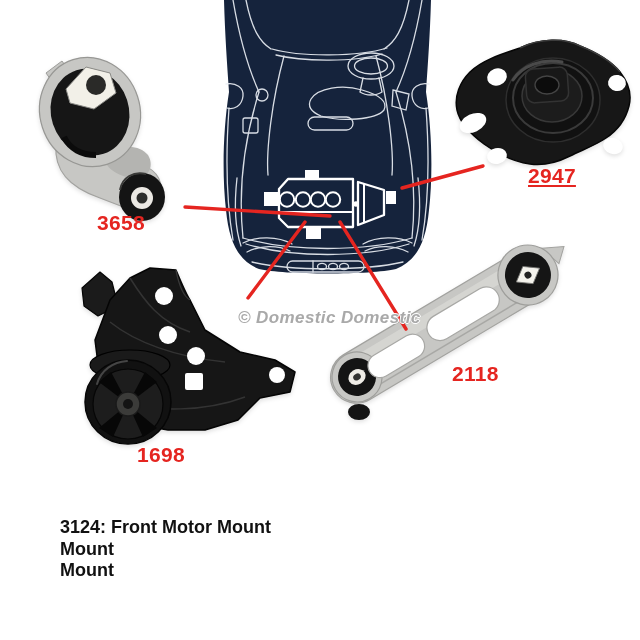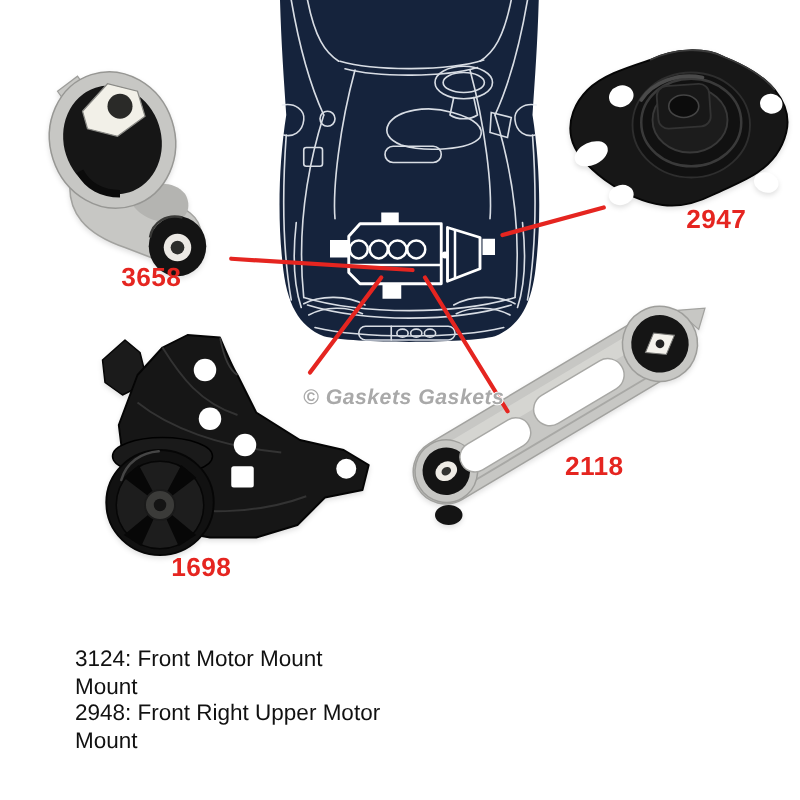--- a/index.html
+++ b/index.html
@@ -23,21 +23,21 @@
   .callout{
     position:absolute;color:var(--red);font-weight:700;font-size:21px;
     letter-spacing:0.3px;white-space:nowrap;
   }
   .watermark{
     position:absolute;left:238px;top:308px;width:170px;text-align:center;
     font-size:17px;font-style:italic;font-weight:700;color:var(--wm);
     letter-spacing:0.4px;white-space:nowrap;
     text-shadow:0 1px 0 #ffffff,0 -1px 0 #ffffff,1px 0 0 #ffffff,-1px 0 0 #ffffff;
   }
-  .legend{position:absolute;color:var(--ink);font-size:18px;font-weight:400;line-height:21.5px;}
+  .legend{position:absolute;color:var(--ink);font-size:18px;font-weight:700;line-height:21.5px;}
   .legend div{white-space:nowrap;}
   .legend.left{left:60px;top:517px;}
   .legend.right{left:383px;top:517px;}
   .part-shadow{filter:drop-shadow(0 2px 2px rgba(0,0,0,0.12));}
 </style>
 </head>
 <body>
 
 <div class="canvas">
 
@@ -238,26 +238,25 @@
       <g stroke="#e52520" stroke-width="3.4" stroke-linecap="round">
         <line x1="185" y1="207" x2="330" y2="216"></line>
         <line x1="483" y1="166" x2="402" y2="188"></line>
         <line x1="305" y1="222" x2="248" y2="298"></line>
         <line x1="340" y1="222" x2="406" y2="329"></line>
       </g>
     </svg>
   </div>
 
   <div class="callout" style="left:97px;top:211px;">3658</div>
-  <div class="callout" style="left:549px;top:164px;">2947</div>
+  <div class="callout" style="left:528px;top:164px;text-decoration:underline;">2947</div>
   <div class="callout" style="left:137px;top:443px;">1698</div>
   <div class="callout" style="left:452px;top:362px;">2118</div>
 
-  <div class="watermark">© Gaskets Gaskets</div>
+  <div class="watermark">© Domestic Domestic</div>
 
   <div class="legend left">
     <div>3124: Front Motor Mount</div>
     <div>Mount</div>
-    <div>2948: Front Right Upper Motor</div>
     <div>Mount</div>
   </div>
 
 </div>
 
 </body></html>

